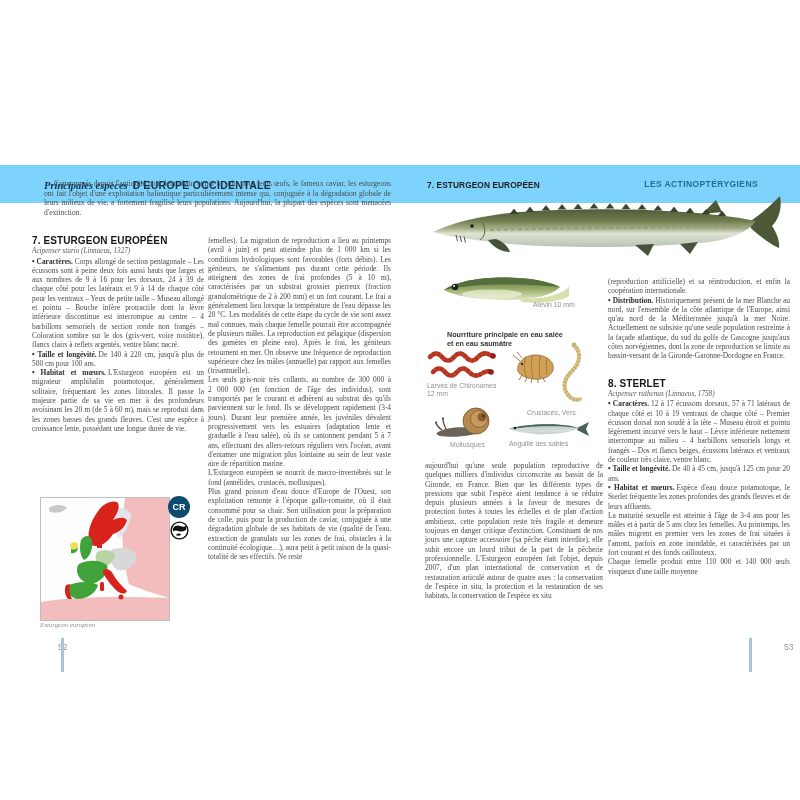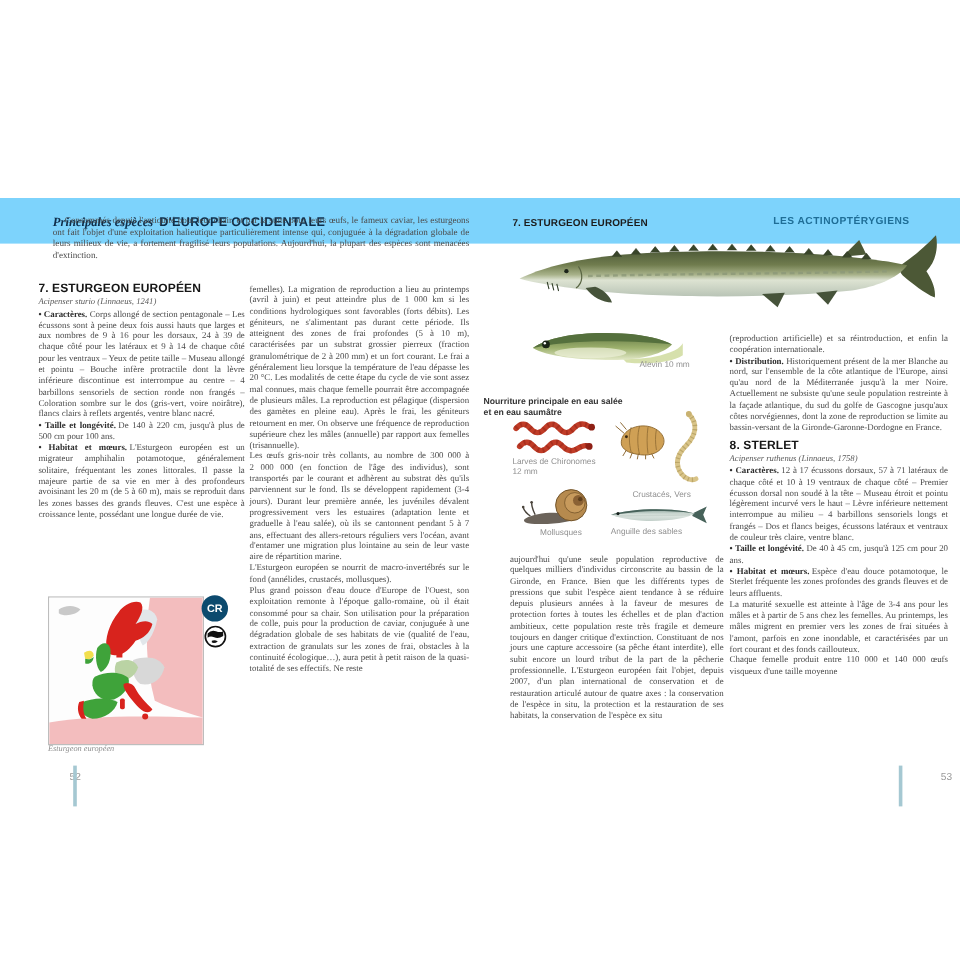--- a/index.html
+++ b/index.html
@@ -46,21 +46,21 @@
     <div class="band-left">
       <span class="series-it">Principales espèces</span><span class="series-b">D'EUROPE OCCIDENTALE</span>
     </div>
     <span class="sect-label">LES ACTINOPTÉRYGIENS</span>
   </div>
 
   <p class="intro">Consommés depuis l'antiquité pour leur chair, et par la suite pour leurs œufs, le fameux caviar, les esturgeons ont fait l'objet d'une exploitation halieutique particulièrement intense qui, conjuguée à la dégradation globale de leurs milieux de vie, a fortement fragilisé leurs populations. Aujourd'hui, la plupart des espèces sont menacées d'extinction.</p>
 
   <div class="col" style="left:32px;top:236px;width:172px;">
     <h3 class="species-h">7. ESTURGEON EUROPÉEN</h3>
-    <p class="latin">Acipenser sturio (Linnaeus, 1241)</p>
+    <p class="latin">Acipenser sturio (Linnaeus, 1327)</p>
     <p><b class="lead">• Caractères.</b><span>Corps allongé de section pentagonale – Les écussons sont à peine deux fois aussi hauts que larges et aux nombres de 9 à 16 pour les dorsaux, 24 à 39 de chaque côté pour les latéraux et 9 à 14 de chaque côté pour les ventraux – Yeux de petite taille – Museau allongé et pointu – Bouche infère protractile dont la lèvre inférieure discontinue est interrompue au centre – 4 barbillons sensoriels de section ronde non frangés – Coloration sombre sur le dos (gris-vert, voire noirâtre), flancs clairs à reflets argentés, ventre blanc nacré.</span></p>
     <p><b class="lead">• Taille et longévité.</b><span>De 140 à 220 cm, jusqu'à plus de 500 cm pour 100 ans.</span></p>
     <p><b class="lead">• Habitat et mœurs.</b><span>L'Esturgeon européen est un migrateur amphihalin potamotoque, généralement solitaire, fréquentant les zones littorales. Il passe la majeure partie de sa vie en mer à des profondeurs avoisinant les 20 m (de 5 à 60 m), mais se reproduit dans les zones basses des grands fleuves. C'est une espèce à croissance lente, possédant une longue durée de vie.</span></p>
   </div>
 
   <div class="col" style="left:208px;top:236px;width:183px;">
     <p><b class="lead"></b><span>femelles). La migration de reproduction a lieu au printemps (avril à juin) et peut atteindre plus de 1&nbsp;000 km si les conditions hydrologiques sont favorables (forts débits). Les géniteurs, ne s'alimentant pas durant cette période. Ils atteignent des zones de frai profondes (5 à 10 m), caractérisées par un substrat grossier pierreux (fraction granulométrique de 2 à 200 mm) et un fort courant. Le frai a généralement lieu lorsque la température de l'eau dépasse les 20&nbsp;°C. Les modalités de cette étape du cycle de vie sont assez mal connues, mais chaque femelle pourrait être accompagnée de plusieurs mâles. La reproduction est pélagique (dispersion des gamètes en pleine eau). Après le frai, les géniteurs retournent en mer. On observe une fréquence de reproduction supérieure chez les mâles (annuelle) par rapport aux femelles (trisannuelle).</span></p>
     <p><b class="lead"></b><span>Les œufs gris-noir très collants, au nombre de 300&nbsp;000 à 2&nbsp;000&nbsp;000 (en fonction de l'âge des individus), sont transportés par le courant et adhèrent au substrat dès qu'ils parviennent sur le fond. Ils se développent rapidement (3-4 jours). Durant leur première année, les juvéniles dévalent progressivement vers les estuaires (adaptation lente et graduelle à l'eau salée), où ils se cantonnent pendant 5 à 7 ans, effectuant des allers-retours réguliers vers l'océan, avant d'entamer une migration plus lointaine au sein de leur vaste aire de répartition marine.</span></p>
     <p><b class="lead"></b><span>L'Esturgeon européen se nourrit de macro-invertébrés sur le fond (annélides, crustacés, mollusques).</span></p>
     <p><b class="lead"></b><span>Plus grand poisson d'eau douce d'Europe de l'Ouest, son exploitation remonte à l'époque gallo-romaine, où il était consommé pour sa chair. Son utilisation pour la préparation de colle, puis pour la production de caviar, conjuguée à une dégradation globale de ses habitats de vie (qualité de l'eau, extraction de granulats sur les zones de frai, obstacles à la continuité écologique…), aura petit à petit raison de la quasi-totalité de ses effectifs. Ne reste</span></p>
@@ -134,21 +134,21 @@
     </defs>
     <path d="M78,28 C94,30 108,28 122,22 C126,20 128,18 129,16 L129,26 C120,32 100,34 82,32 Z" fill="#cfdb9e" opacity="0.85"></path>
     <path d="M4,20 C18,10 48,6 78,8 C98,9 112,13 120,17 C114,24 96,30 70,30 C42,30 16,27 4,20 Z" fill="url(#alv)"></path>
     <path d="M4,20 C18,10 48,6 78,8 C98,9 112,13 120,17 C100,15 60,13 30,16 C18,17 9,19 4,20 Z" fill="#55703d"></path>
     <ellipse cx="52" cy="24" rx="30" ry="4.5" fill="#eef1da" opacity="0.7"></ellipse>
     <circle cx="15" cy="17" r="3.2" fill="#1a2416"></circle>
     <circle cx="14" cy="16" r="1" fill="#ffffff"></circle>
   </svg>
   <div class="cap" style="left:533px;top:301px;">Alevin 10 mm</div>
 
-  <div class="cap-bold" style="left:403px;top:331px;width:160px;">
+  <div class="cap-bold" style="left:447px;top:331px;width:160px;">
     <div>Nourriture principale en eau salée</div>
     <div>et en eau saumâtre</div>
   </div>
 
   <svg class="abs" style="left:427px;top:349px;" width="82" height="32" viewBox="0 0 82 32">
     <path d="M3,8 Q9,1 15,8 Q21,15 27,8 Q33,1 39,8 Q45,15 51,8 Q57,2 63,6 L66,7" stroke="#c03c27" stroke-width="4.5" fill="none" stroke-linecap="round"></path>
     <path d="M3,8 Q9,1 15,8 Q21,15 27,8 Q33,1 39,8 Q45,15 51,8 Q57,2 63,6 L66,7" stroke="#8e2015" stroke-width="4.5" fill="none" stroke-dasharray="1.5 3" opacity="0.45"></path>
     <circle cx="66" cy="7" r="2.8" fill="#8e2015"></circle>
     <path d="M6,23 Q12,16 18,23 Q24,30 30,23 Q36,16 42,23 Q48,29 54,25 Q60,21 64,23" stroke="#c03c27" stroke-width="4.5" fill="none" stroke-linecap="round"></path>
     <path d="M6,23 Q12,16 18,23 Q24,30 30,23 Q36,16 42,23 Q48,29 54,25 Q60,21 64,23" stroke="#8e2015" stroke-width="4.5" fill="none" stroke-dasharray="1.5 3" opacity="0.45"></path>
@@ -201,21 +201,21 @@
   </svg>
   <div class="cap" style="left:509px;top:440px;">Anguille des sables</div>
 
   <div class="col" style="left:425px;top:461px;width:178px;">
     <p><b class="lead"></b><span>aujourd'hui qu'une seule population reproductive de quelques milliers d'individus circonscrite au bassin de la Gironde, en France. Bien que les différents types de pressions que subit l'espèce aient tendance à se réduire depuis plusieurs années à la faveur de mesures de protection fortes à toutes les échelles et de plan d'action ambitieux, cette population reste très fragile et demeure toujours en danger critique d'extinction. Constituant de nos jours une capture accessoire (sa pêche étant interdite), elle subit encore un lourd tribut de la part de la pêcherie professionnelle. L'Esturgeon européen fait l'objet, depuis 2007, d'un plan international de conservation et de restauration articulé autour de quatre axes : la conservation de l'espèce in situ, la protection et la restauration de ses habitats, la conservation de l'espèce ex situ</span></p>
   </div>
 
   <div class="col" style="left:608px;top:277px;width:182px;">
     <p><b class="lead"></b><span>(reproduction artificielle) et sa réintroduction, et enfin la coopération internationale.</span></p>
     <p><b class="lead">• Distribution.</b><span>Historiquement présent de la mer Blanche au nord, sur l'ensemble de la côte atlantique de l'Europe, ainsi qu'au nord de la Méditerranée jusqu'à la mer Noire. Actuellement ne subsiste qu'une seule population restreinte à la façade atlantique, du sud du golfe de Gascogne jusqu'aux côtes norvégiennes, dont la zone de reproduction se limite au bassin-versant de la Gironde-Garonne-Dordogne en France.</span></p>
-    <h3 class="species-h" style="margin-top:6px;">8. STERLET</h3>
+    <h3 class="species-h" style="margin-top:18px;">8. STERLET</h3>
     <p class="latin">Acipenser ruthenus (Linnaeus, 1758)</p>
     <p><b class="lead">• Caractères.</b><span>12 à 17 écussons dorsaux, 57 à 71 latéraux de chaque côté et 10 à 19 ventraux de chaque côté – Premier écusson dorsal non soudé à la tête – Museau étroit et pointu légèrement incurvé vers le haut – Lèvre inférieure nettement interrompue au milieu – 4 barbillons sensoriels longs et frangés – Dos et flancs beiges, écussons latéraux et ventraux de couleur très claire, ventre blanc.</span></p>
     <p><b class="lead">• Taille et longévité.</b><span>De 40 à 45 cm, jusqu'à 125 cm pour 20 ans.</span></p>
     <p><b class="lead">• Habitat et mœurs.</b><span>Espèce d'eau douce potamotoque, le Sterlet fréquente les zones profondes des grands fleuves et de leurs affluents.</span></p>
     <p><b class="lead"></b><span>La maturité sexuelle est atteinte à l'âge de 3-4 ans pour les mâles et à partir de 5 ans chez les femelles. Au printemps, les mâles migrent en premier vers les zones de frai situées à l'amont, parfois en zone inondable, et caractérisées par un fort courant et des fonds caillouteux.</span></p>
     <p><b class="lead"></b><span>Chaque femelle produit entre 110&nbsp;000 et 140&nbsp;000 œufs visqueux d'une taille moyenne</span></p>
   </div>
 
   <div class="divline" style="left: 749px; background-color: rgb(165, 200, 210);"></div>
   <div class="pgnum" style="left:756px;top:642px;padding-left:28px;">53</div>

